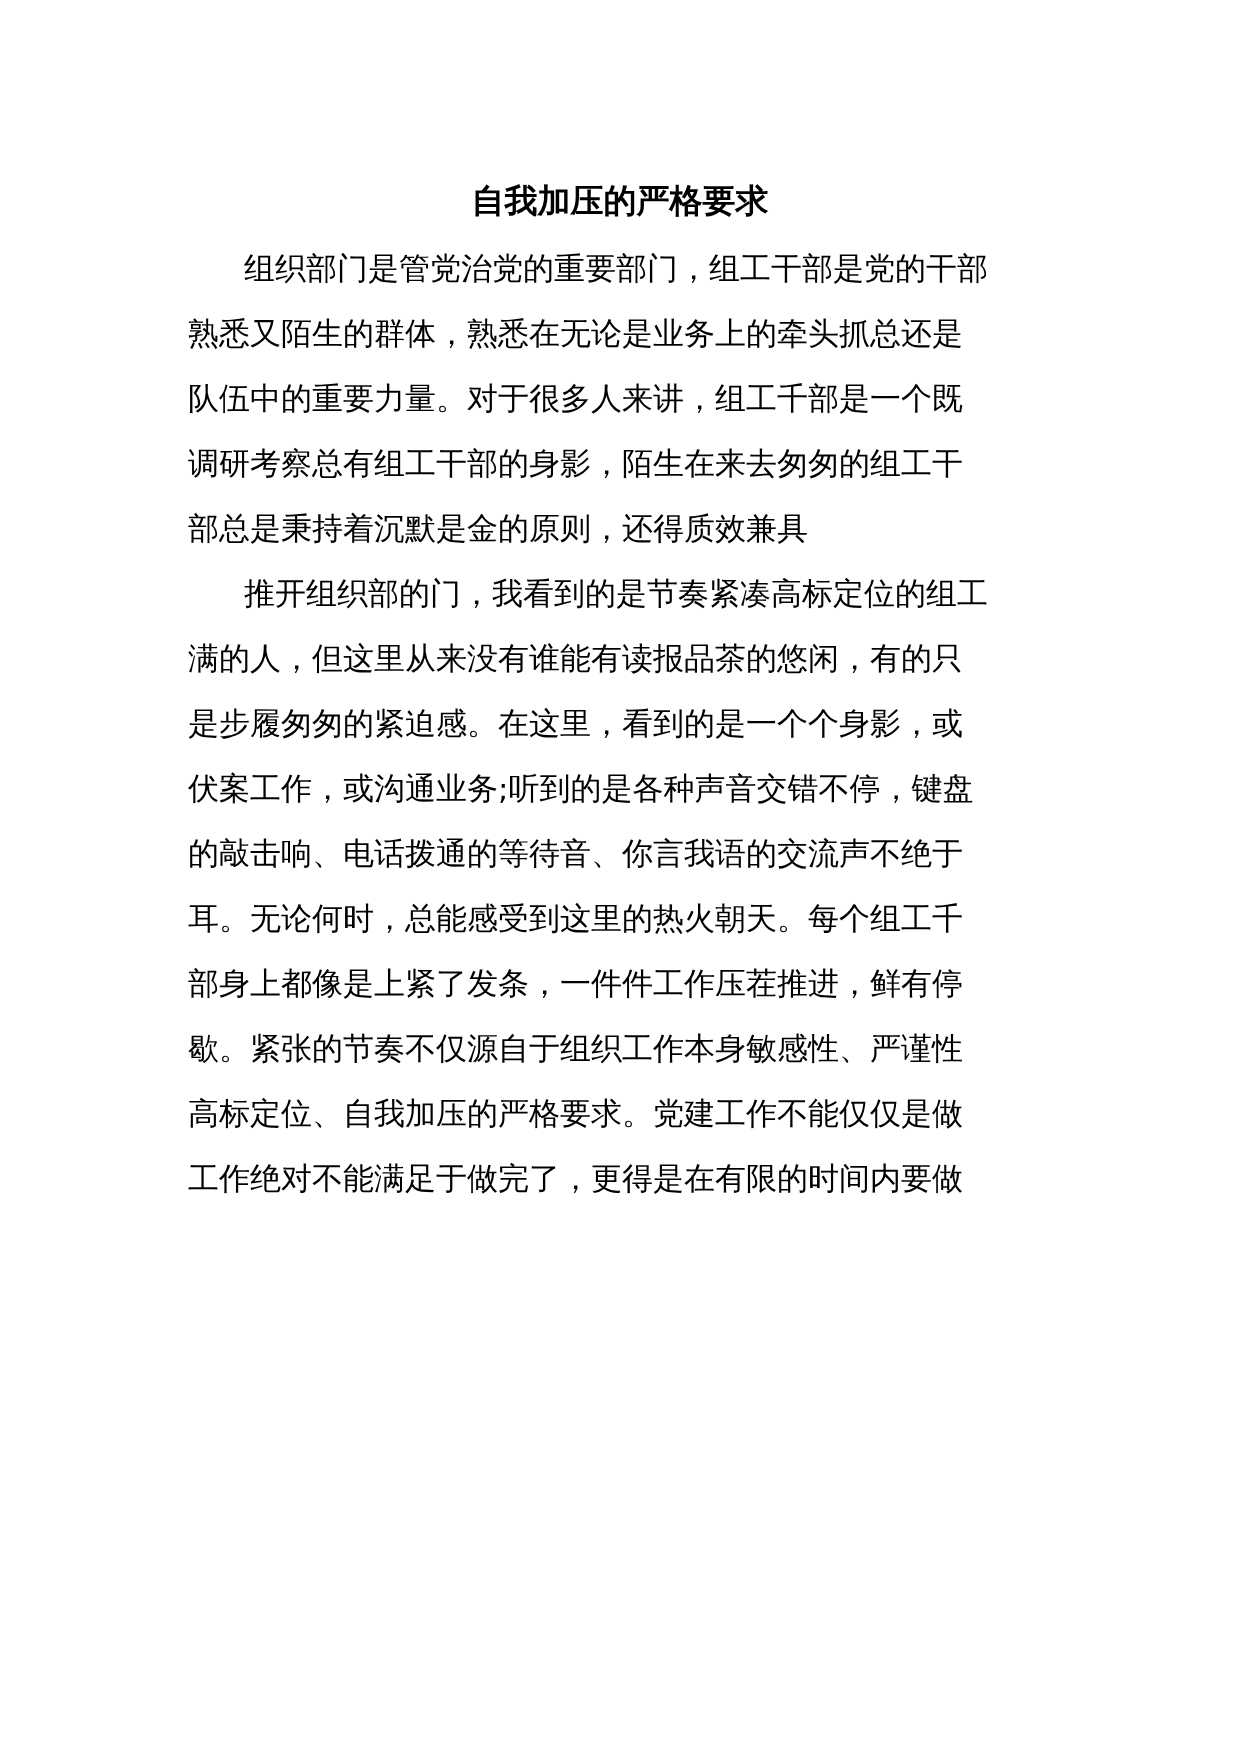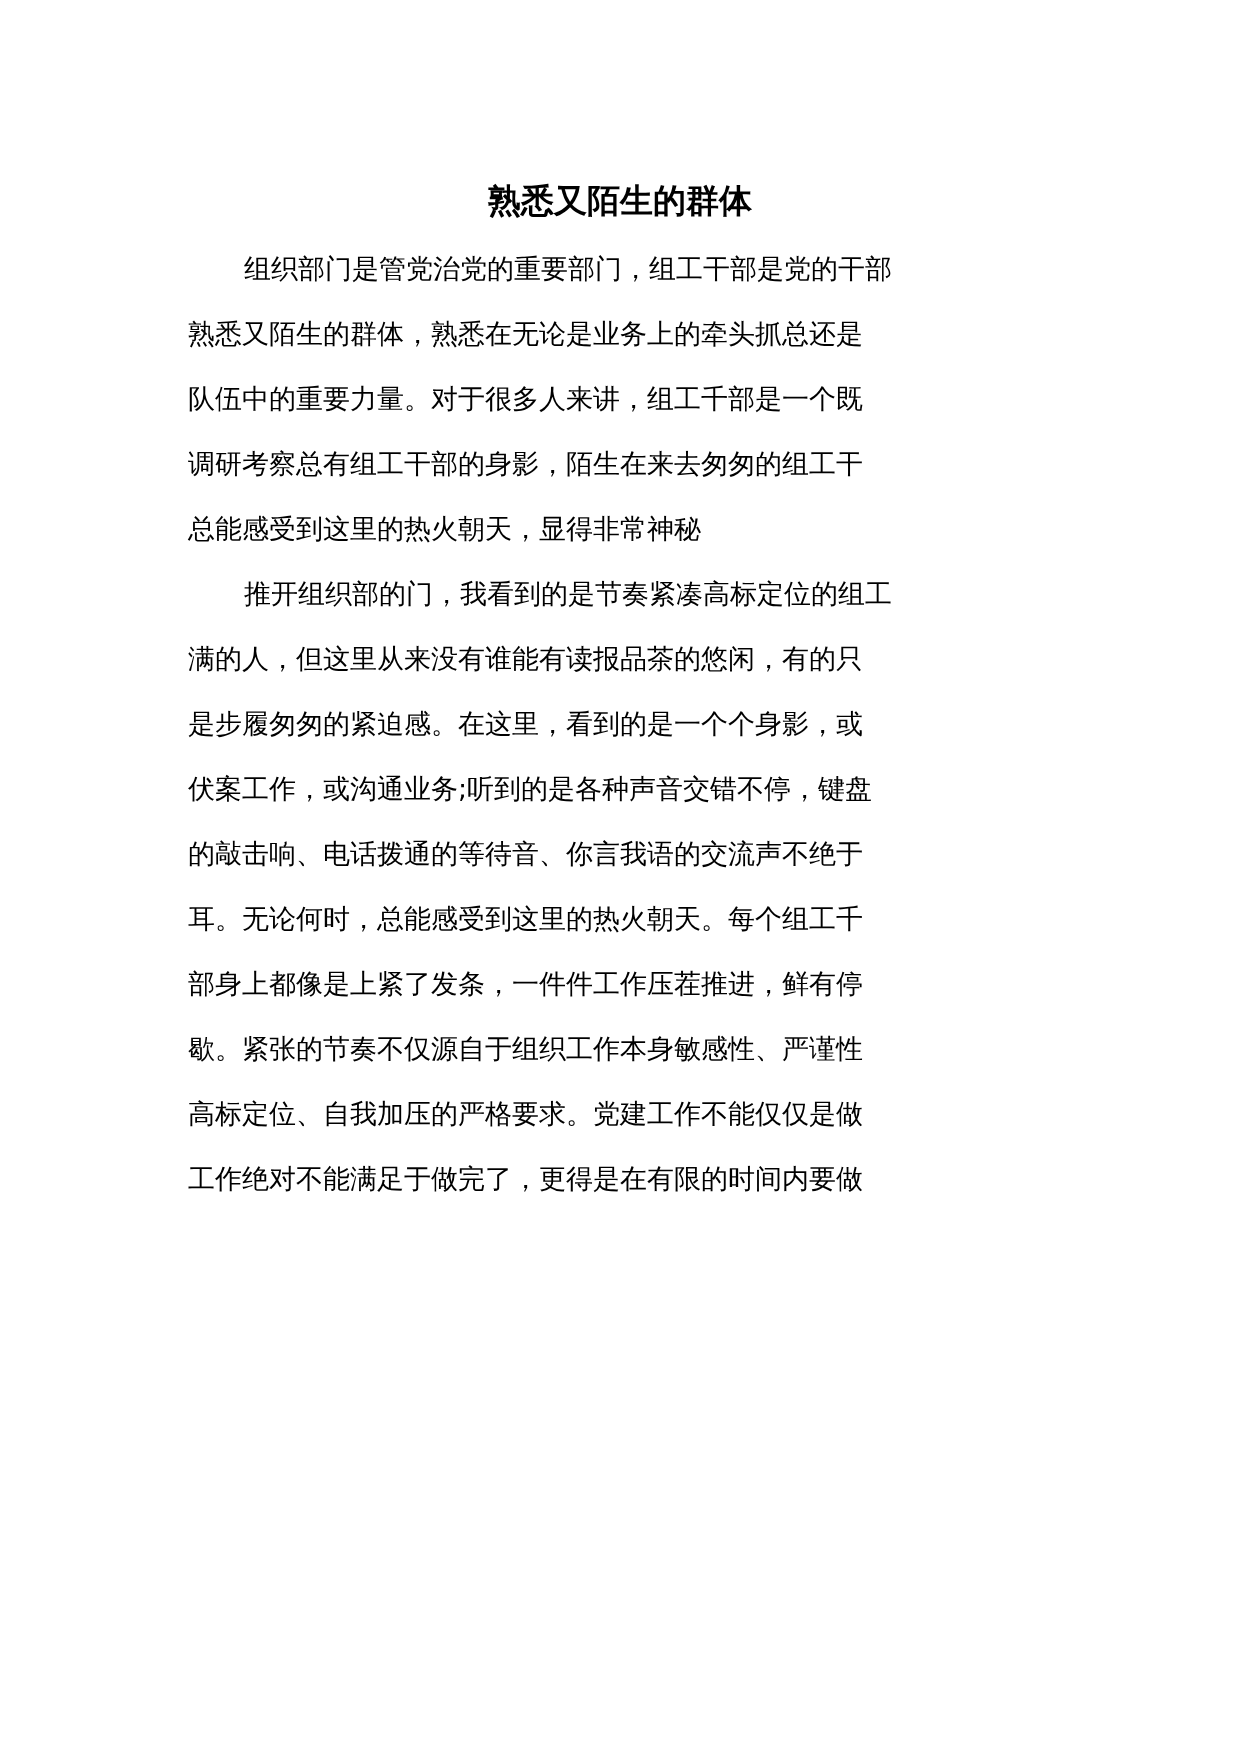--- a/index.html
+++ b/index.html
@@ -39,40 +39,40 @@
     .body-text {
       position: absolute;
       left: 188px;
       top: 236px;
       width: 870px;
     }
     .line {
       display: block;
       height: 65px;
       line-height: 65px;
-      font-size: 27px;
+      font-size: 31px;
       white-space: nowrap;
     }
     .line.indent {
       padding-left: 56px;
     }
   </style>
 </head>
 <body>
 
 <div class="page">
-  <div class="title">熟悉又陌生的群体</div>
+  <div class="title">自我加压的严格要求</div>
 
   <div class="body-text">
     <div>
       <span class="line indent">组织部门是管党治党的重要部门，组工干部是党的干部</span>
       <span class="line">熟悉又陌生的群体，熟悉在无论是业务上的牵头抓总还是</span>
       <span class="line">队伍中的重要力量。对于很多人来讲，组工千部是一个既</span>
       <span class="line">调研考察总有组工干部的身影，陌生在来去匆匆的组工干</span>
-      <span class="line">总能感受到这里的热火朝天，显得非常神秘</span>
+      <span class="line">部总是秉持着沉默是金的原则，还得质效兼具</span>
     </div>
     <div>
       <span class="line indent">推开组织部的门，我看到的是节奏紧凑高标定位的组工</span>
       <span class="line">满的人，但这里从来没有谁能有读报品茶的悠闲，有的只</span>
       <span class="line">是步履匆匆的紧迫感。在这里，看到的是一个个身影，或</span>
       <span class="line">伏案工作，或沟通业务;听到的是各种声音交错不停，键盘</span>
       <span class="line">的敲击响、电话拨通的等待音、你言我语的交流声不绝于</span>
       <span class="line">耳。无论何时，总能感受到这里的热火朝天。每个组工千</span>
       <span class="line">部身上都像是上紧了发条，一件件工作压茬推进，鲜有停</span>
       <span class="line">歇。紧张的节奏不仅源自于组织工作本身敏感性、严谨性</span>

